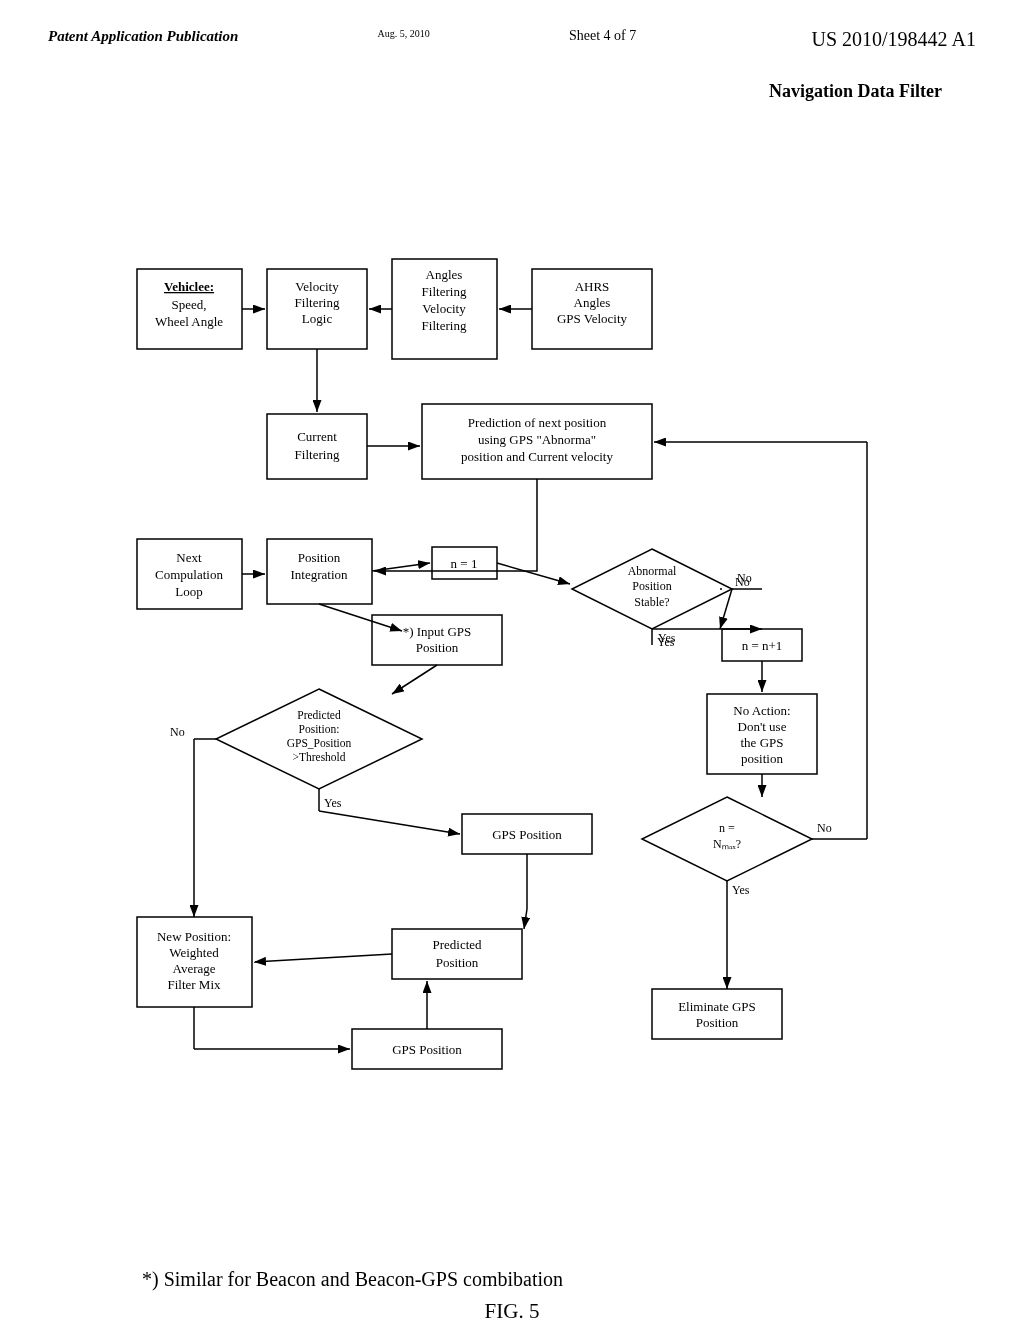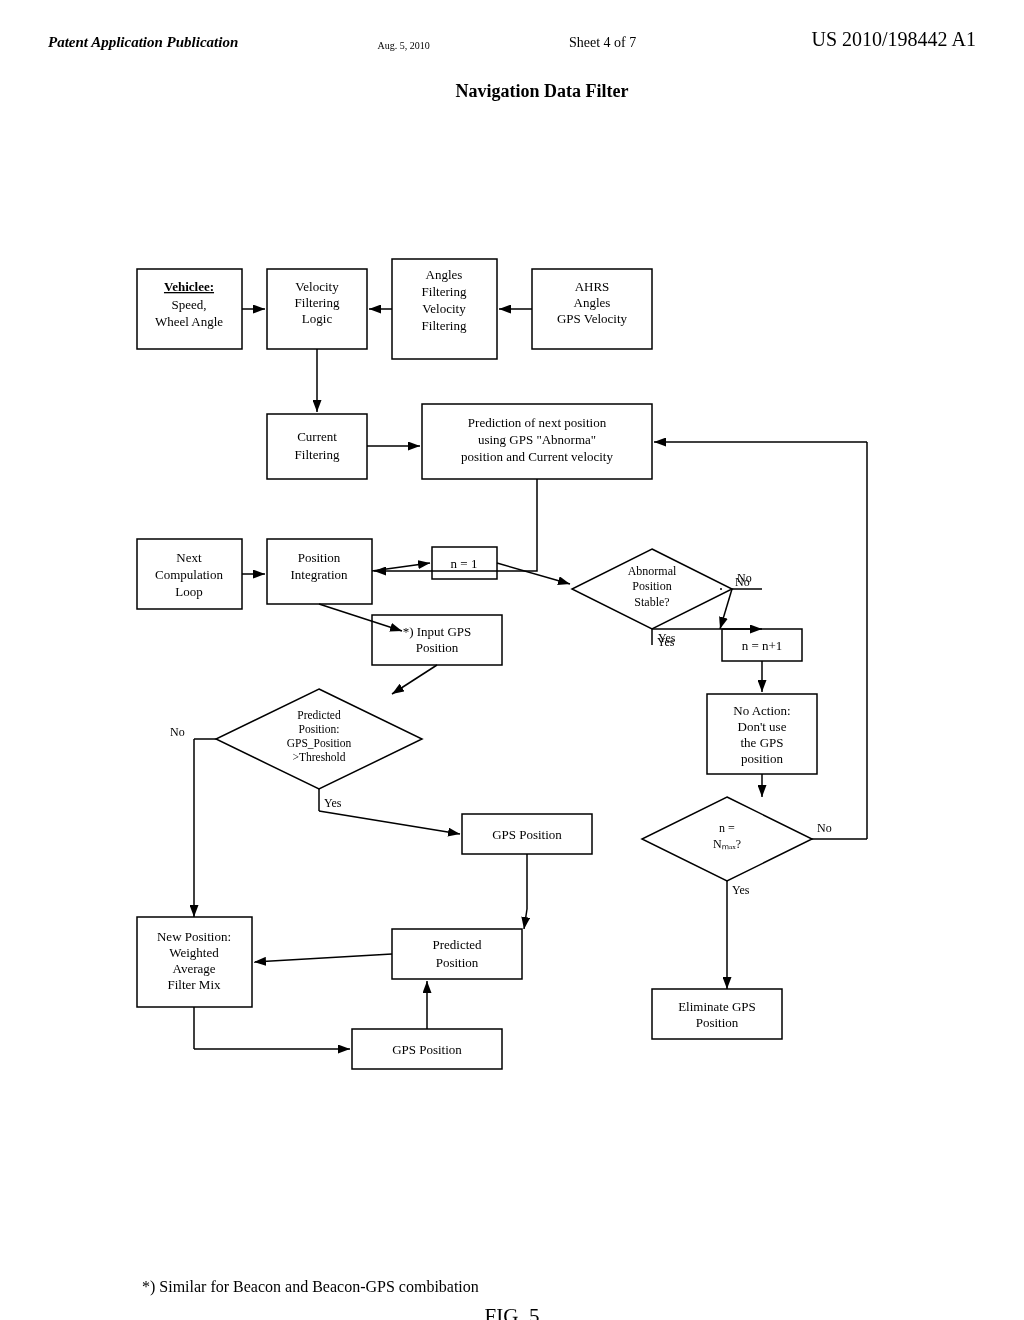--- a/index.html
+++ b/index.html
@@ -8,21 +8,21 @@
       height: 1320px;
       background: #fff;
       font-family: 'Times New Roman', Times, serif;
       position: relative;
       overflow: hidden;
     }
 
     .page-header {
       display: flex;
       justify-content: space-between;
-      align-items: flex-end;
+      align-items: flex-start;
       padding: 28px 48px 0 48px;
       font-size: 14px;
     }
 
     .header-left {
       font-weight: bold;
       font-style: italic;
       font-size: 15px;
     }
 
@@ -38,21 +38,21 @@
     .diagram-area {
       position: relative;
       margin: 30px auto 0 auto;
       width: 860px;
       height: 1150px;
     }
 
     .diagram-title {
       font-size: 18px;
       font-weight: bold;
-      text-align: center;
+      text-align: right;
       margin-left: 60px;
       margin-bottom: 12px;
     }
 
     
     .diagram-svg {
       width: 100%;
       height: 100%;
     }
 
@@ -60,23 +60,22 @@
       font-family: 'Times New Roman', Times, serif;
     }
 
     .fig-label {
       text-align: center;
       font-size: 21px;
       margin-top: 8px;
     }
 
     .footnote {
-      font-size: 16px;
+      font-size: 20px;
       margin-left: 60px;
-      margin-top: 10px;
     }
   </style>
 </head>
 <body>
 
 <div class="page-header">
   <div class="header-left">Patent Application Publication</div>
   <div class="header-center">Aug. 5, 2010</div>
   <div class="header-sheet">Sheet 4 of 7</div>
   <div class="header-right">US 2010/198442 A1</div>

